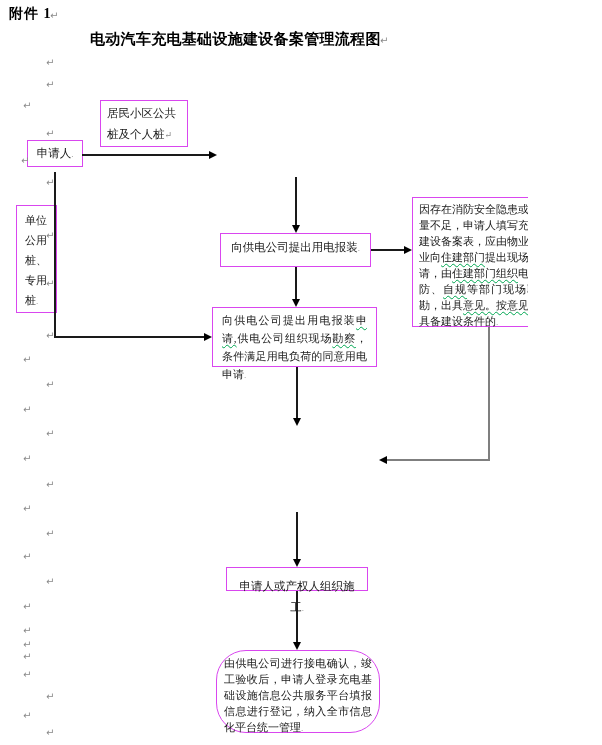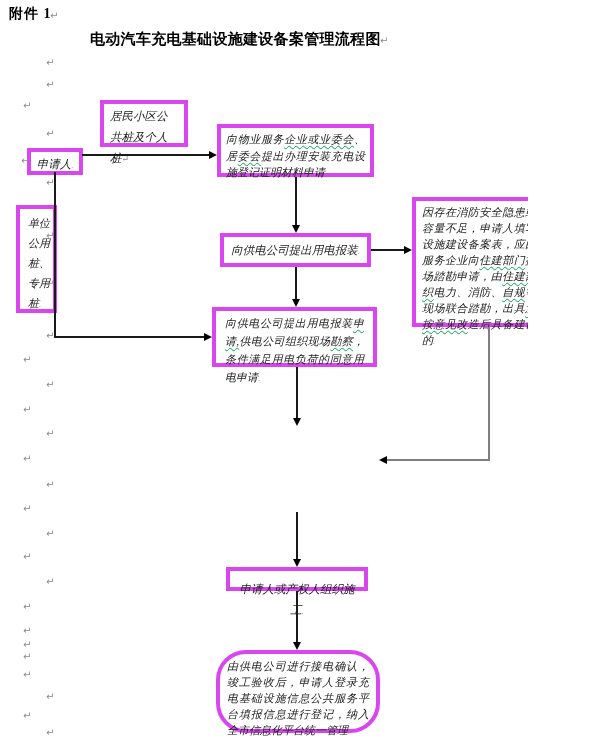--- a/index.html
+++ b/index.html
@@ -1,23 +1,23 @@
 <!DOCTYPE html>
 <html><head>
 <meta charset="utf-8">
 <style>
   html,body{margin:0;padding:0;background:#ffffff;}
   .page{position:relative;width:528px;height:745px;background:#ffffff;overflow:hidden;
         font-family:"Liberation Serif","DejaVu Serif",serif;color:#000;}
   .attach{position:absolute;left:9px;top:5px;font-size:14px;font-weight:bold;letter-spacing:1px;}
   .title{position:absolute;left:90px;top:30px;font-size:15px;font-weight:bold;letter-spacing:0.3px;white-space:nowrap;}
-  .box{position:absolute;border:4px solid #d946ef;background:#fff;box-sizing:border-box;
-       font-size:11px;line-height:17px;padding:3px 6px;text-align:justify;color:#1a1a1a;font-style:italic;}
+  .box{position:absolute;border:1px solid #d946ef;background:#fff;box-sizing:border-box;
+       font-size:11px;line-height:17px;padding:3px 6px;text-align:justify;color:#1a1a1a;}
   .b-residential{left:100px;top:100px;width:88px;height:47px;line-height:21px;padding:2px 6px;font-size:11.5px;text-align:left;}
-  .b-applicant{left:27px;top:148px;width:56px;height:27px;text-align:center;line-height:20px;padding:2px 0;font-size:11.5px;}
+  .b-applicant{left:27px;top:140px;width:56px;height:27px;text-align:center;line-height:20px;padding:2px 0;font-size:11.5px;}
   .b-unit{left:16px;top:205px;width:41px;height:108px;line-height:20px;padding:4px 0 0 8px;text-align:left;}
   .b-registration{left:217px;top:124px;width:157px;height:53px;line-height:16.5px;padding:3px 5px;}
   .b-issue{left:220px;top:233px;width:151px;height:34px;text-align:center;line-height:26px;padding:0;font-size:11.5px;}
   .b-power{left:212px;top:307px;width:165px;height:60px;line-height:18px;padding:3px 9px;}
   .b-survey{left:412px;top:197px;width:157px;height:130px;line-height:16px;padding:3px 6px;}
   .b-filing{left:214px;top:426px;width:164px;height:86px;line-height:16.5px;padding:4px 7px;}
   .b-construction{left:226px;top:567px;width:142px;height:24px;text-align:center;line-height:21px;padding:8px;font-size:11.5px;}
   .b-confirm{left:216px;top:650px;width:164px;height:83px;line-height:16px;padding:4px 7px;border-radius:30px;}
   .squig{text-decoration:underline;text-decoration-style:wavy;text-decoration-color:#00a650;
          text-decoration-thickness:1px;text-underline-offset:2px;}
@@ -35,21 +35,20 @@
 <body>
 
 <div class="page">
 
   <div class="attach">附件 1</div>
   <div class="title">电动汽车充电基础设施建设备案管理流程图</div>
 
   <div class="box b-residential"><span>居民小区公共桩及个人桩</span><span class="mark">↵</span></div>
   <div class="box b-applicant"><span>申请人</span><span class="mark">.</span></div>
   <div class="box b-unit"><span>单位公用桩、专用桩</span><span class="mark">.</span></div>
-  <div class="box b-registration"><span>向物业服务</span><span class="squig">企业或业委会</span><span>、居</span><span class="squig">委会</span><span>提出办理安装充电设施登记证明材料申请</span><span class="mark">.</span></div>
   <div class="box b-issue"><span>向供电公司提出用电报装</span><span class="mark">.</span></div>
   <div class="box b-survey"><span>因存在消防安全隐患或电力容量不足，申请人填写充电设施建设备案表，应由物业服务企业向</span><span class="squig">住建部门</span><span>提出现场踏勘申请，由</span><span class="squig">住建部门组织</span><span>电力、消防、</span><span class="squig">自规</span><span>等部门现场联合踏勘，出具</span><span class="squig">意见。按意见改</span><span>造后具备建设条件的</span><span class="mark">.</span></div>
   <div class="box b-power"><span>向供电公司提出用电报装</span><span class="squig">申请,</span><span>供电公司组织现场</span><span class="squig">勘察</span><span>，条件满足用电负荷的同意用电申请</span><span class="mark">.</span></div>
   <div class="box b-construction"><span>申请人或产权人组织施工</span><span class="mark">.</span></div>
   <div class="box b-confirm"><span>由供电公司进行接电确认，竣工验收后，申请人登录充电基础设施信息公共服务平台填报信息进行登记，纳入全市信息化平台统一管理</span><span class="mark">.</span></div>
 
   <div>
     <div class="hline" style="left:82px;top:154px;width:128px;"></div>
     <div class="ah ah-right" style="left:209px;top:151px;"></div>
   </div>

